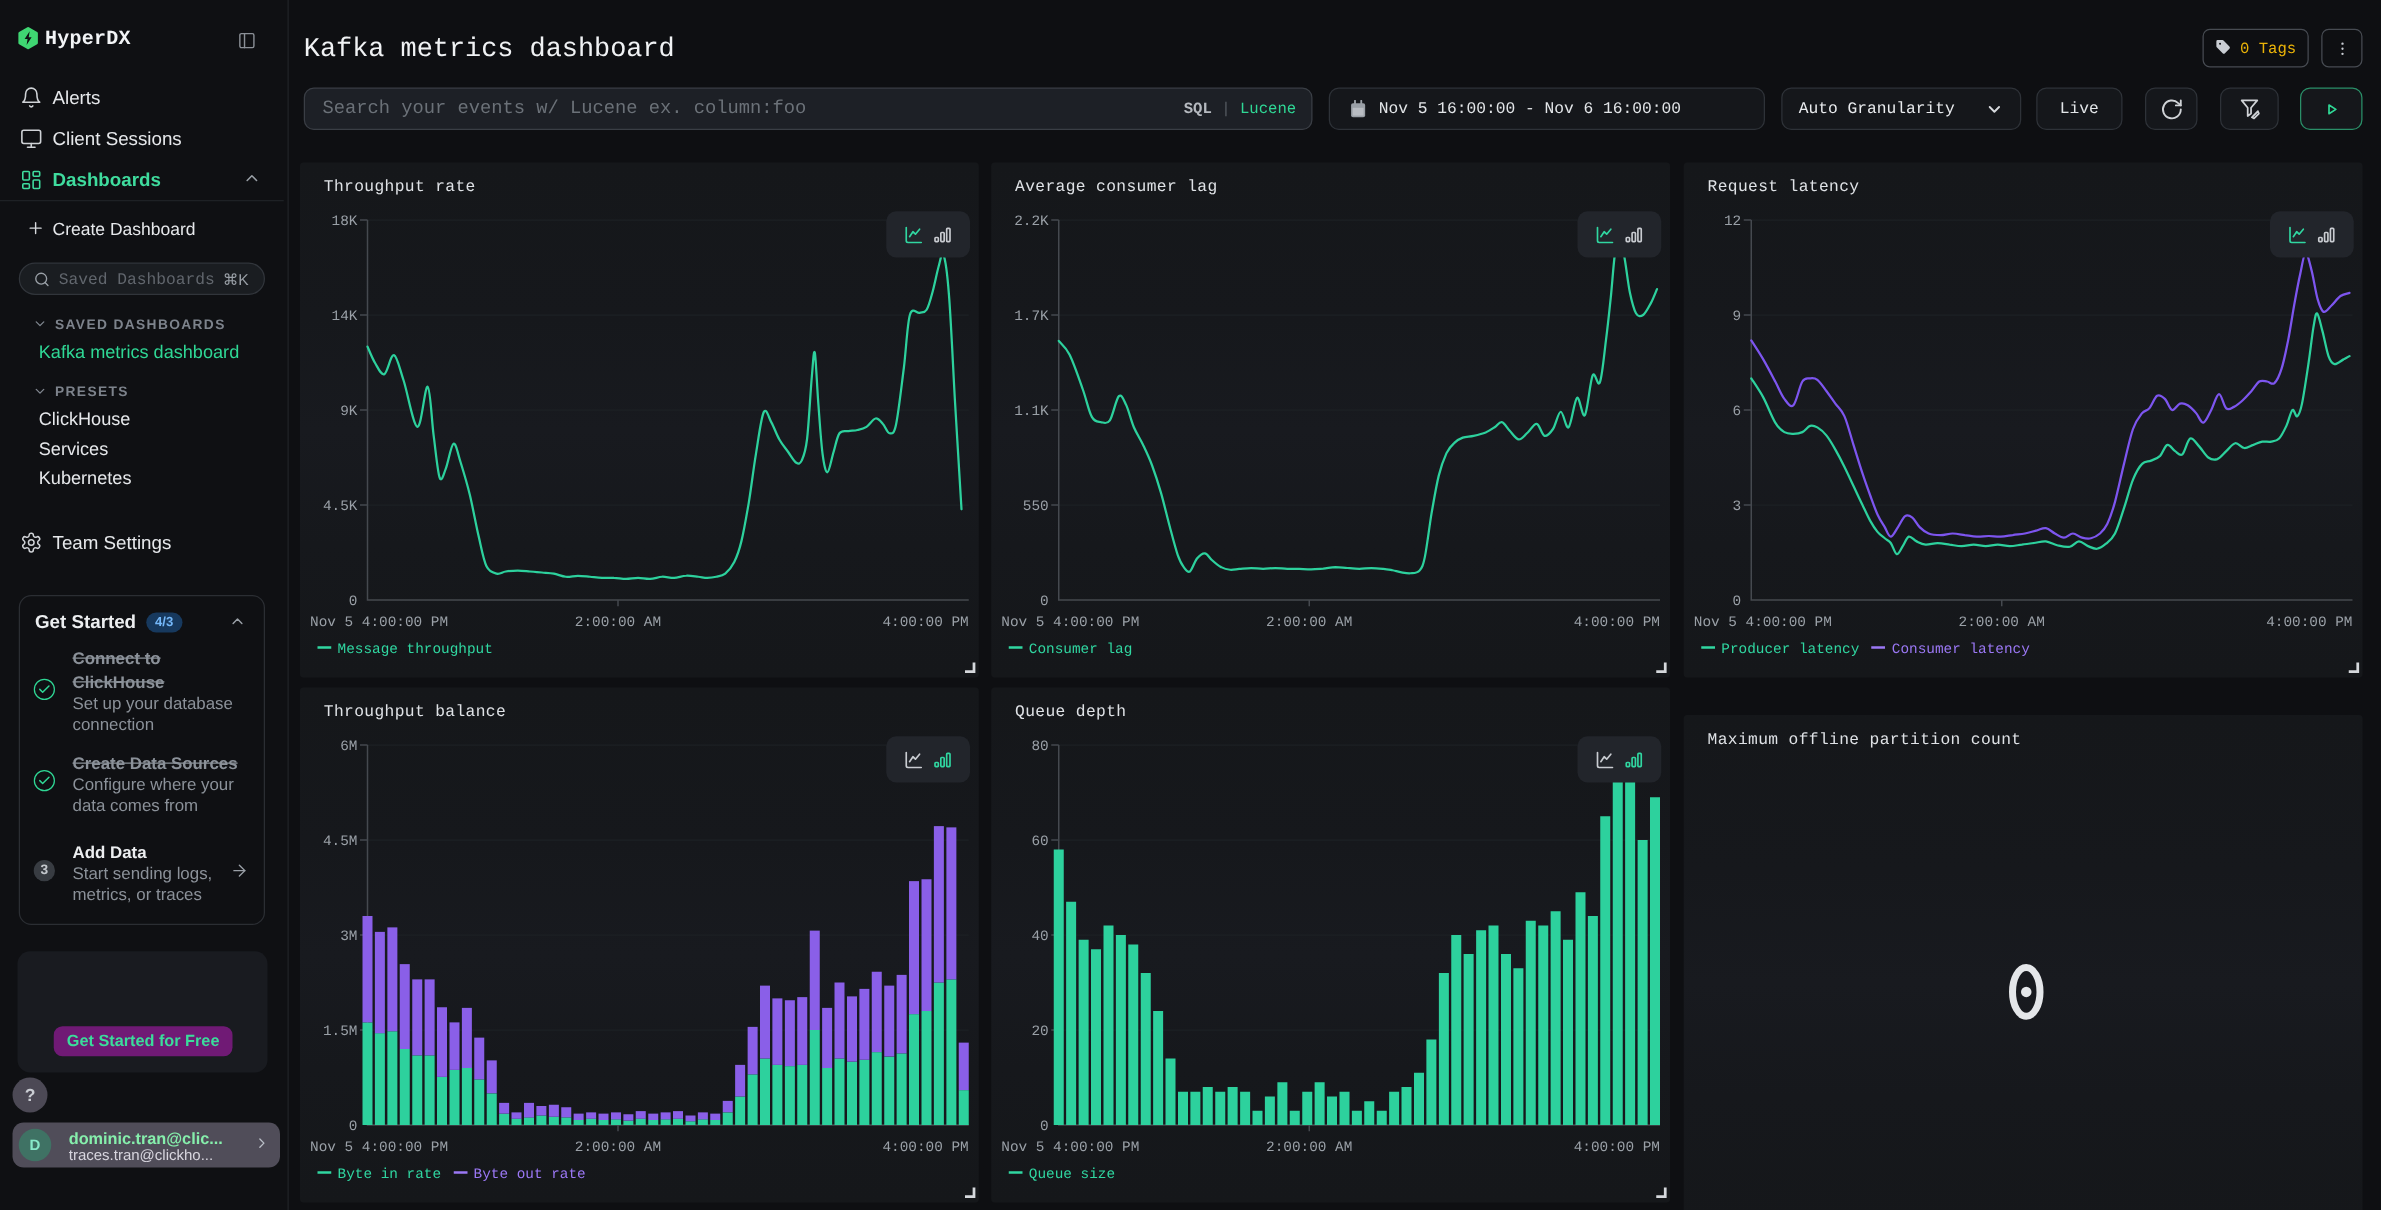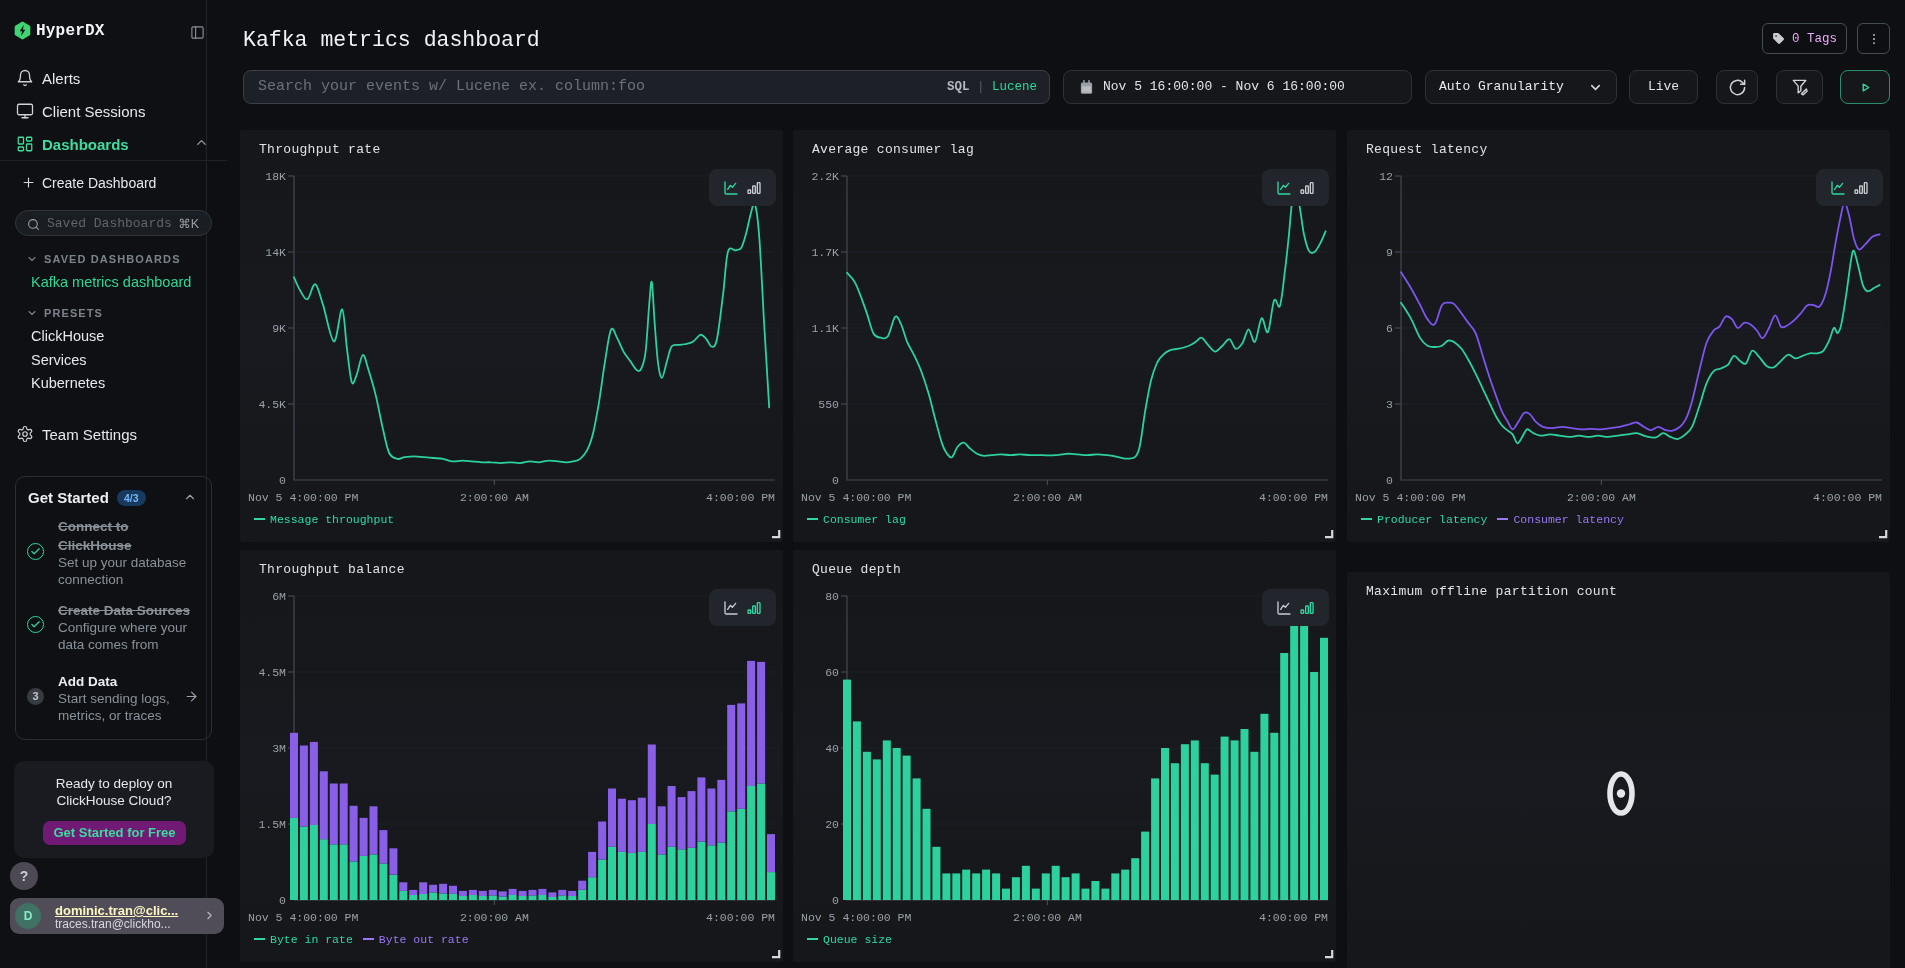--- a/index.html
+++ b/index.html
@@ -1,16 +1,16 @@
 <!DOCTYPE html>
 <html><head><meta charset="utf-8"><title>HyperDX - Kafka metrics dashboard</title>
 <style>
 *{margin:0;padding:0;box-sizing:border-box;}
 html,body{width:1905px;height:968px;overflow:hidden;background:#0e0f12;}
-aside{position:absolute;left:0;top:0;width:207px;height:968px;background:#0f1013;border-right:1px solid #202327;}
+aside{position:absolute;left:0;top:0;width:231px;height:968px;background:#0f1013;border-right:1px solid #202327;}
 .srow{position:absolute;left:0;width:227px;}
 .logotext{position:absolute;left:36px;top:3px;font:700 16px 'Liberation Mono', monospace;color:#f2f4f6;letter-spacing:0.2px;}
 .mrow{height:22px;}
 .micon{position:absolute;left:16px;top:1px;}
 .mtext{position:absolute;left:42px;top:2px;font:15px 'Liberation Sans', sans-serif;color:#e6e8eb;}
 .sdivider{position:absolute;left:0;width:227px;height:1px;background:#1e2125;}
 .spill{position:absolute;left:15px;top:210px;width:197px;height:26px;background:#1a1d21;border:1px solid #31353b;border-radius:13px;}
 .shead{position:absolute;left:26px;font:11px 'Liberation Sans', sans-serif;color:#7d838c;letter-spacing:1.1px;font-weight:600;}
 .sitem{position:absolute;left:31px;font:14.5px 'Liberation Sans', sans-serif;color:#e6e8eb;}
 .gscard{position:absolute;left:15px;top:476px;width:197px;height:264px;border:1px solid #2b2e33;border-radius:10px;}
@@ -136,43 +136,42 @@
     <div class="gst" style="top:124px;"><div class="gtl"><span class="strike">Create Data Sources</span></div>Configure where your<br>data comes from</div>
     <div class="ck3" style="top:211px;">3</div>
     <div class="gst" style="top:195px;"><div class="gtl" style="color:#eceef0;font-weight:700;">Add Data</div>Start sending logs,<br>metrics, or traces</div>
     <span style="position:absolute;right:12px;top:212px;"><svg width="15" height="15" viewBox="0 0 24 24" fill="none" stroke="#9aa0a7" stroke-width="1.8" stroke-linecap="round" stroke-linejoin="round">
           <line x1="5" y1="12" x2="19" y2="12"></line>
           <polyline points="12 5 19 12 12 19"></polyline>
         </svg></span>
   </div>
 
   <div class="cloudcard">
-    <div style="padding-top:14px;font:13.5px 'Liberation Sans', sans-serif;color:#e6e8eb;line-height:17px;text-align:center;">Ready to deploy on<br>ClickHouse Cloud?</div>
     <div class="cloudbtn">Get Started for Free</div>
   </div>
 
   <div class="qbtn">?</div>
   <div class="userpill">
     <div class="avatar">D</div>
-    <div style="position:absolute;left:45px;top:5px;font:700 13px 'Liberation Sans', sans-serif;color:#fef9c3;text-decoration:underline;">dominic.tran@clic...</div>
+    <div style="position:absolute;left:45px;top:5px;font:700 13px 'Liberation Sans', sans-serif;color:#86efac;">dominic.tran@clic...</div>
     <div style="position:absolute;left:45px;top:19px;font:12px 'Liberation Sans', sans-serif;color:#d8d6df;">traces.tran@clickho...</div>
     <span style="position:absolute;right:8px;top:10px;"><svg width="13" height="13" viewBox="0 0 24 24" fill="none" stroke="#b9bec6" stroke-width="2" stroke-linecap="round" stroke-linejoin="round">
           <polyline points="9 6 15 12 9 18"></polyline>
         </svg></span>
   </div>
 </aside>
 
 <main>
 
 <div class="title">Kafka metrics dashboard</div>
 <div class="btn" style="left:1762px;top:23px;width:85px;height:31px;">
   <span style="position:relative;top:1px;"><svg width="13" height="13" viewBox="0 0 24 24" fill="#c9cdd3">
           <path d="M12.586 2.586A2 2 0 0 0 11.172 2H4a2 2 0 0 0-2 2v7.172a2 2 0 0 0 .586 1.414l8.704 8.704a2.426 2.426 0 0 0 3.42 0l6.58-6.58a2.426 2.426 0 0 0 0-3.42zM7.5 9a1.5 1.5 0 1 1 0-3 1.5 1.5 0 0 1 0 3z"></path>
         </svg></span>
-      <span style="font:12.5px 'Liberation Mono', monospace;color:#f0abfc;margin-left:7px;">0 Tags</span>
+      <span style="font:12.5px 'Liberation Mono', monospace;color:#eab308;margin-left:7px;">0 Tags</span>
 </div>
 <div class="btn" style="left:1857px;top:23px;width:33px;height:31px;">
       <svg width="14" height="14" viewBox="0 0 24 24" fill="#c9cdd3">
         <circle cx="12" cy="5" r="1.6"></circle>
         <circle cx="12" cy="12" r="1.6"></circle>
         <circle cx="12" cy="19" r="1.6"></circle>
       </svg>
     </div>
 
 <div class="searchbox">

